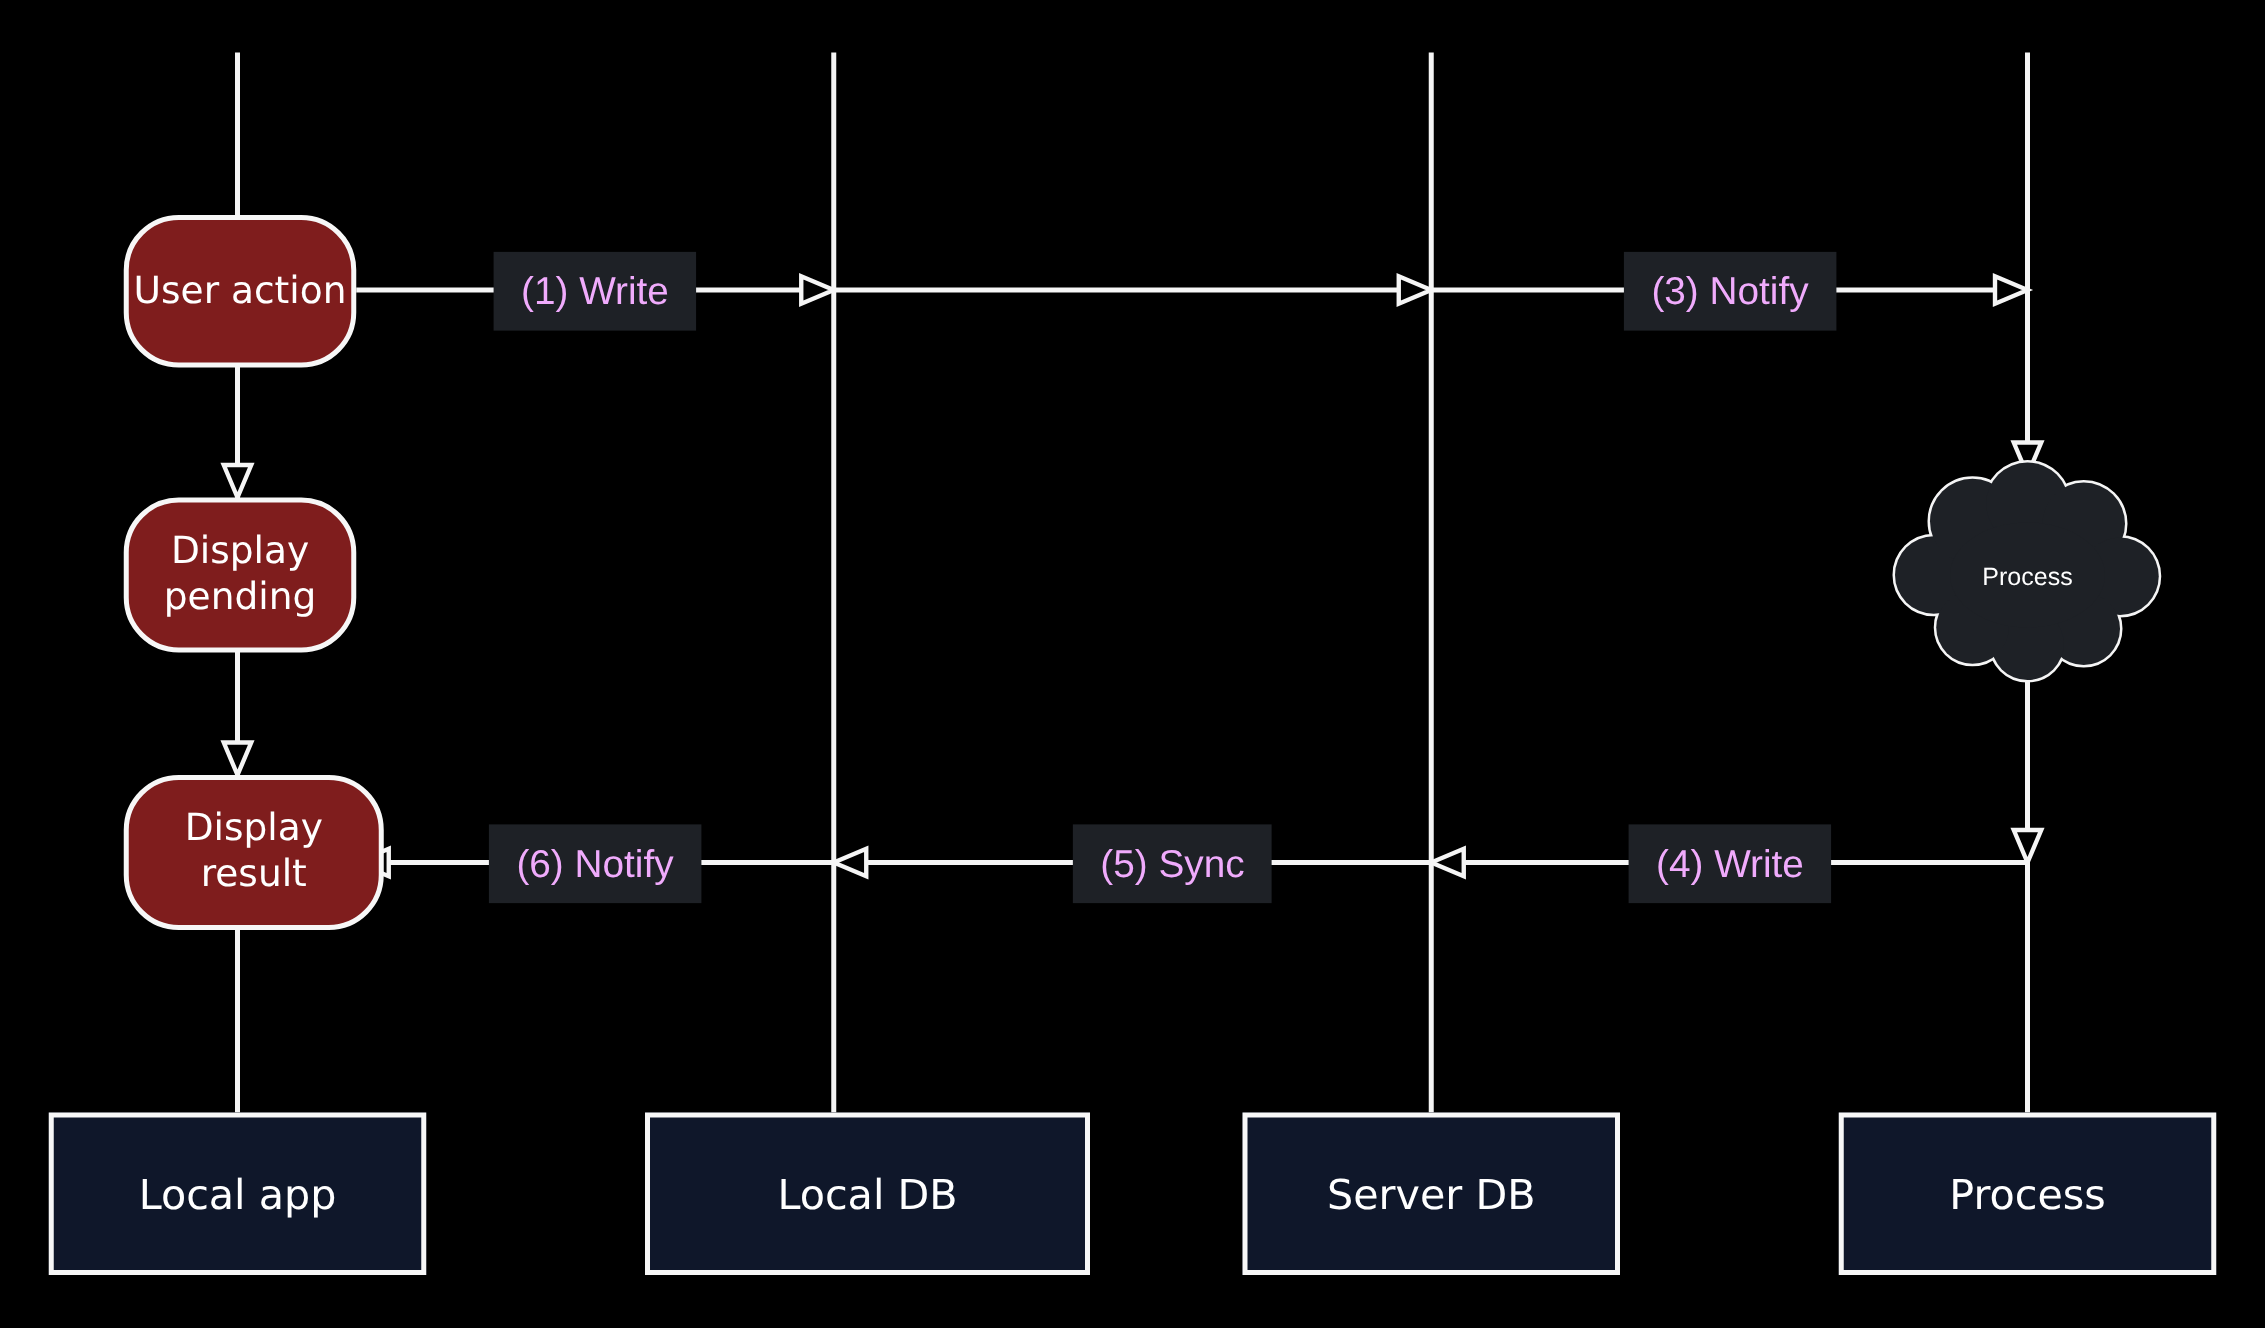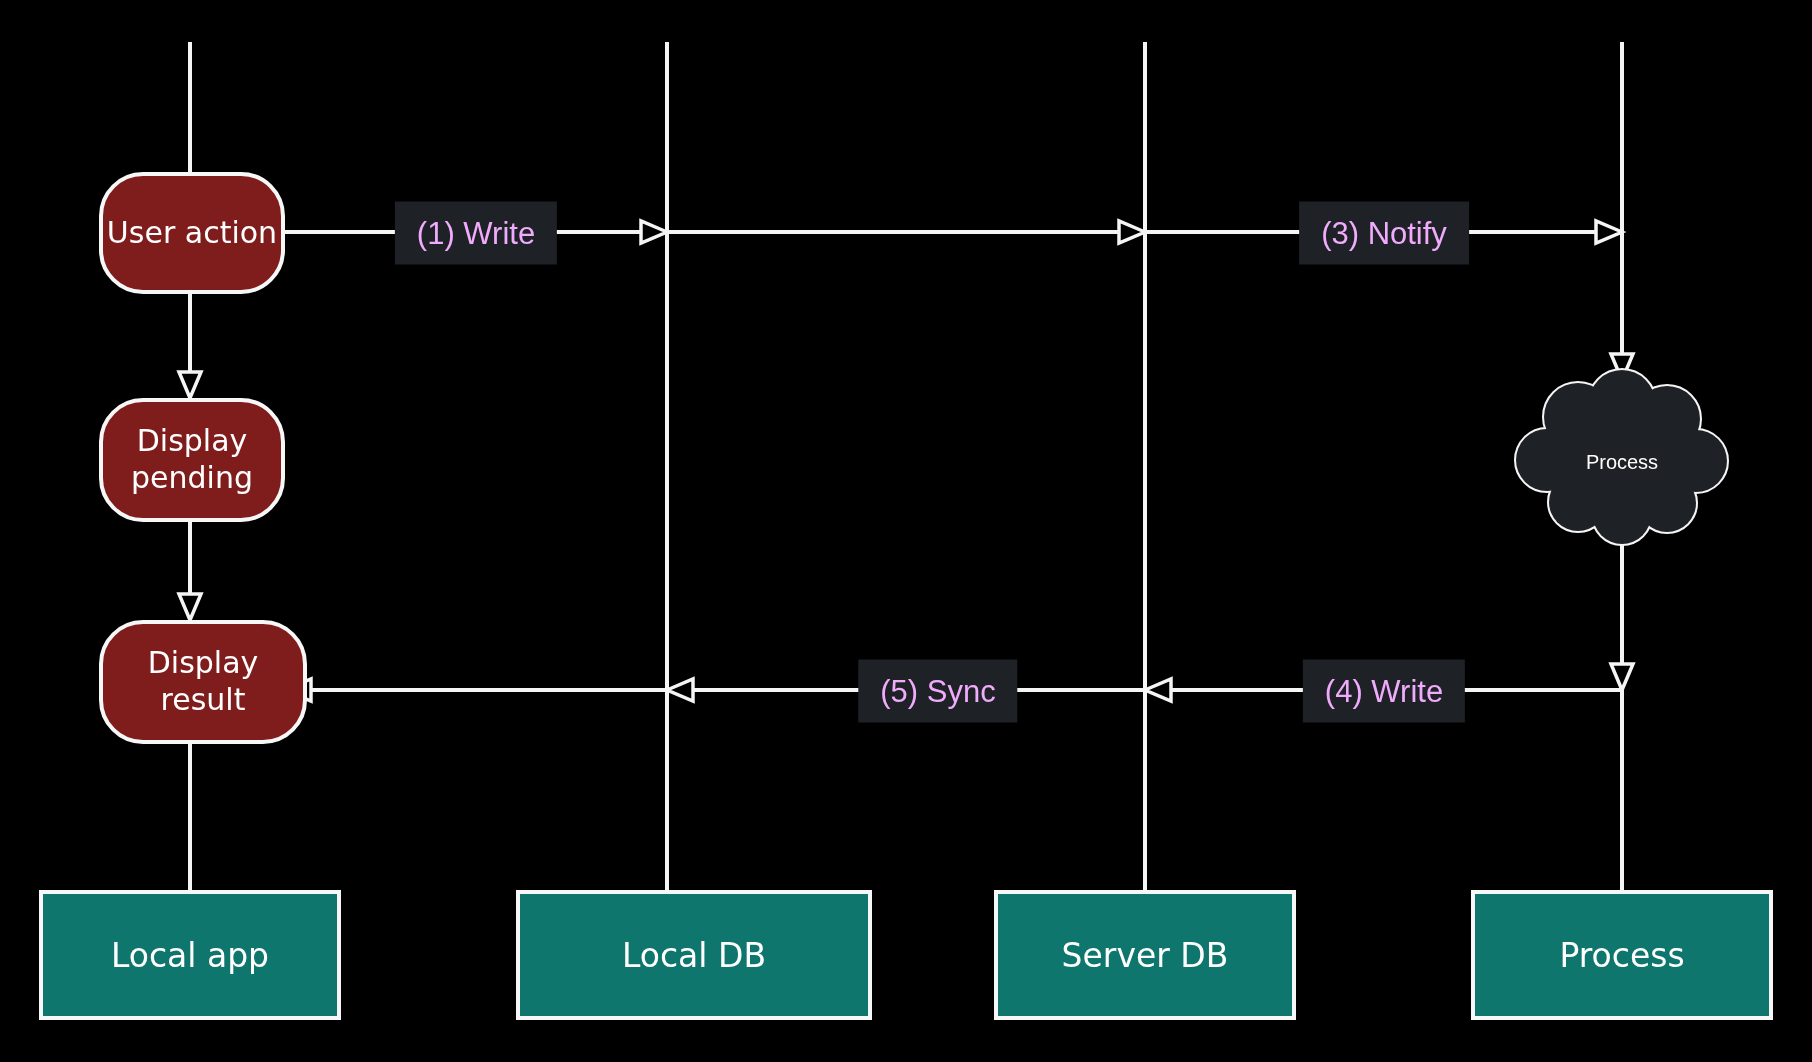--- a/index.html
+++ b/index.html
@@ -57,21 +57,21 @@
     font-size: 30px;
     line-height: 1.22;
     display: flex;
     align-items: center;
     justify-content: center;
     text-align: center;
   }
   .lane-box {
     position: absolute;
     box-sizing: border-box;
-    background: #0f766e;
+    background: #0f172a;
     border: 4px solid #f7f7f7;
     color: #ffffff;
     font-family: "DejaVu Sans", sans-serif;
     font-size: 33px;
     display: flex;
     align-items: center;
     justify-content: center;
     text-align: center;
   }
   .edge-label {
@@ -152,19 +152,20 @@
 
   <div class="node" style="left:99px;  top:620px; width:208px; height:124px;">Display result</div>
 
   <div class="cloud-label" style="left:1622px; top:462px;">Process</div>
 
   <div class="edge-label" style="left:476px;  top:233px;">(1) Write</div>
   <div class="edge-label" style="left:1384px; top:233px;">(3) Notify</div>
 
   <div class="edge-label" style="left:1384px; top:691px;">(4) Write</div>
   <div class="edge-label" style="left:906px;  top:691px;margin-left:32px;">(5) Sync</div>
+  <div class="edge-label" style="left:476px;  top:691px;">(6) Notify</div>
 
   <div class="lane-box" style="left:39px;   top:890px; width:302px; height:130px;">Local app</div>
   <div class="lane-box" style="left:516px;  top:890px; width:356px; height:130px;">Local DB</div>
   <div class="lane-box" style="left:994px;  top:890px; width:302px; height:130px;">Server DB</div>
   <div class="lane-box" style="left:1471px; top:890px; width:302px; height:130px;">Process</div>
 
 </div>
 
 </body></html>

